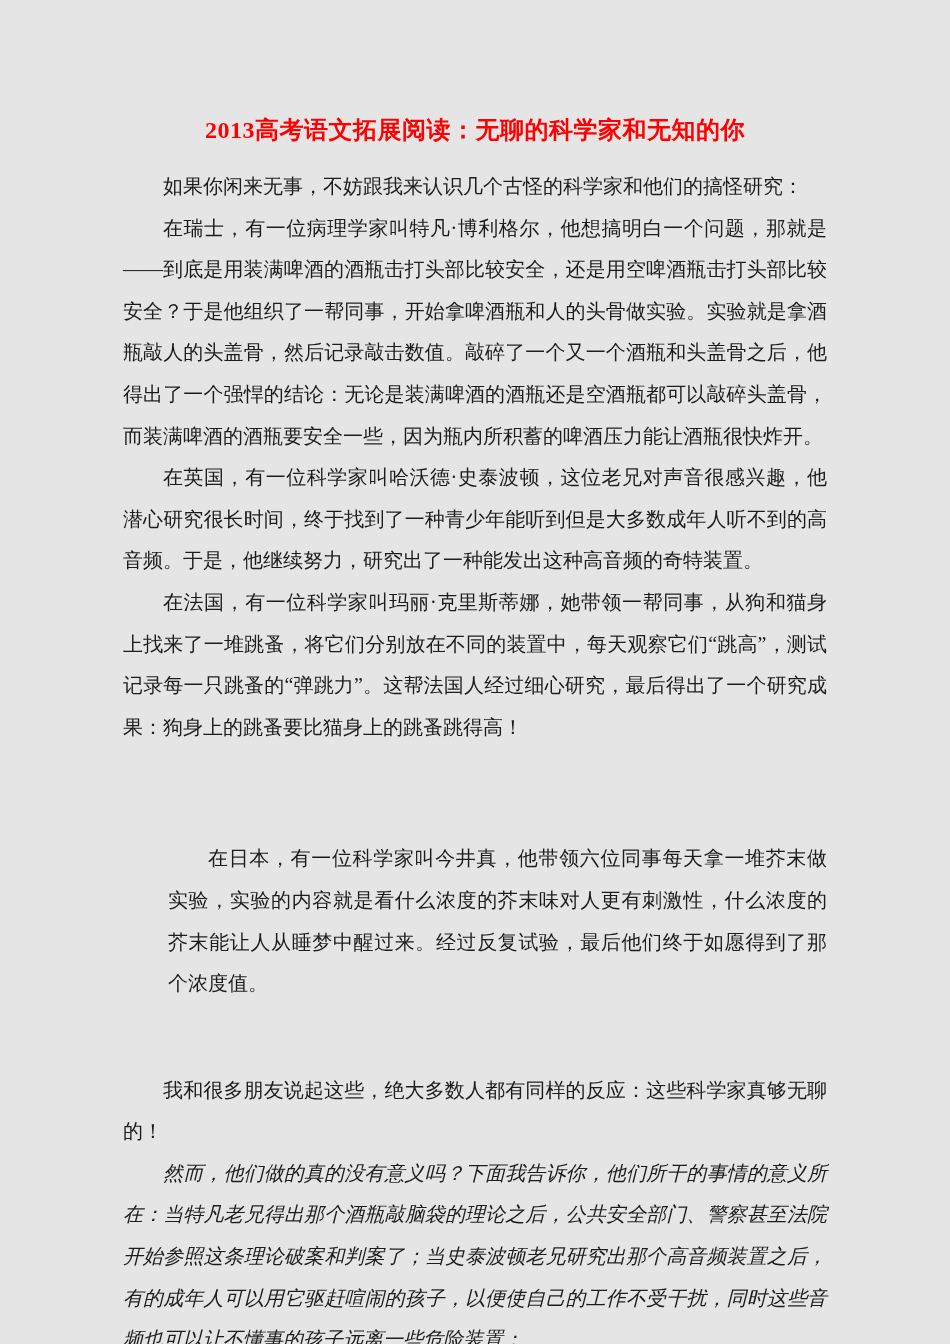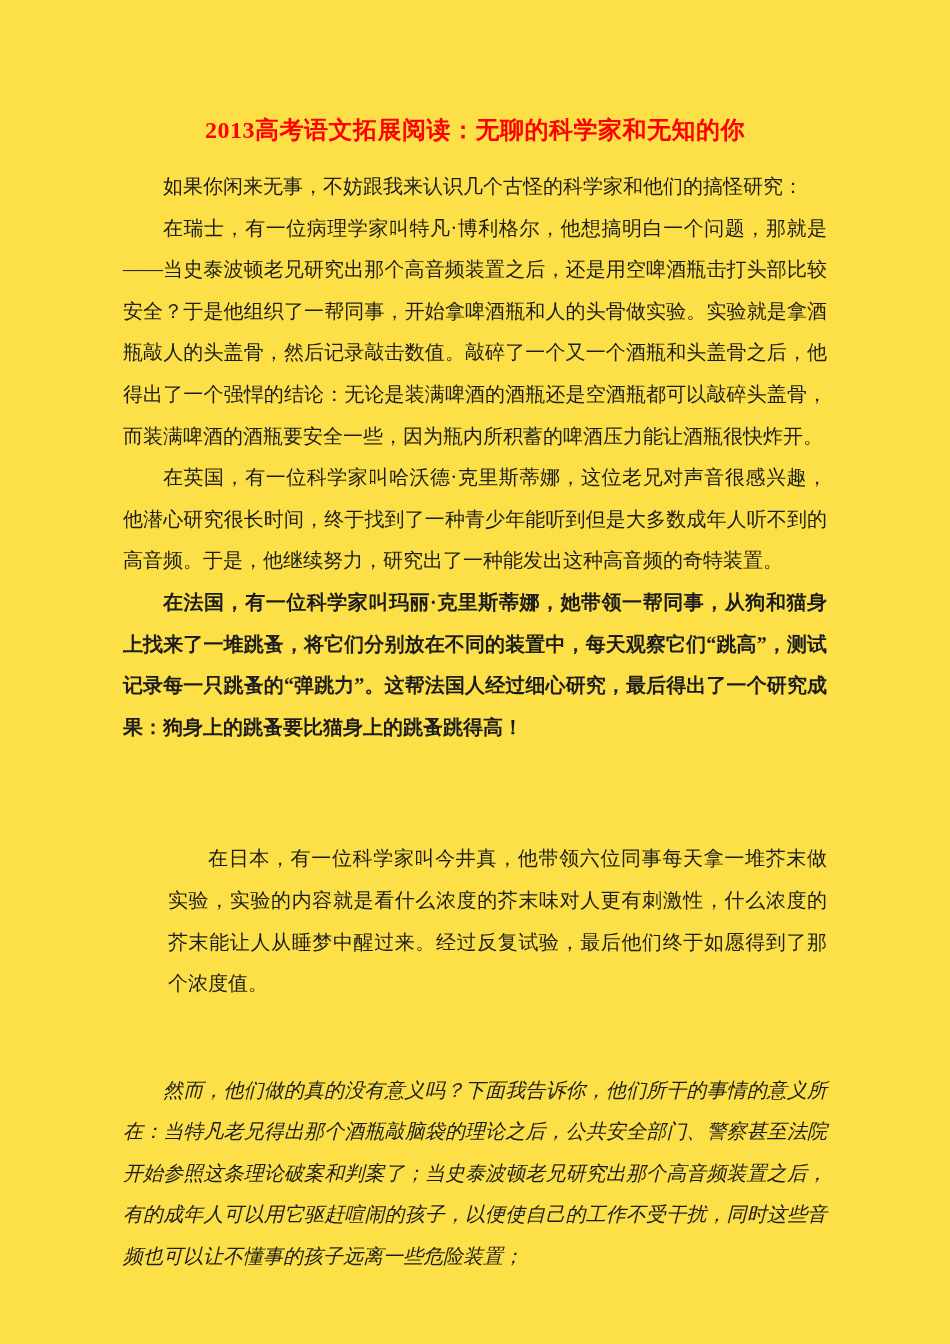--- a/index.html
+++ b/index.html
@@ -11,21 +11,21 @@
     width: 950px;
     height: 1344px;
     overflow: hidden;
     font-family: "Liberation Serif", "DejaVu Serif", serif;
   }
   .page {
     box-sizing: border-box;
     width: 950px;
     height: 1344px;
     padding: 114px 123px 0 123px;
-    background: #fde047;
+    background: #e5e5e5;
   }
   .doc-title {
     margin: 0 0 20px 0;
     font-size: 24px;
     line-height: 32px;
     font-weight: bold;
     text-align: center;
     color: #ff0000;
     letter-spacing: 0.5px;
   }
@@ -43,25 +43,26 @@
   .gap-2 { height: 65px; }
 </style>
 </head>
 <body>
 
 <div class="page">
   <h1 class="doc-title" style="color: rgb(255, 0, 0);">2013高考语文拓展阅读：无聊的科学家和无知的你</h1>
 
   <div class="body-text">
     <p style="color: rgb(28, 28, 28);">如果你闲来无事，不妨跟我来认识几个古怪的科学家和他们的搞怪研究：</p>
-    <p style="color: rgb(28, 28, 28);">在瑞士，有一位病理学家叫特凡·博利格尔，他想搞明白一个问题，那就是——当史泰波顿老兄研究出那个高音频装置之后，还是用空啤酒瓶击打头部比较安全？于是他组织了一帮同事，开始拿啤酒瓶和人的头骨做实验。实验就是拿酒瓶敲人的头盖骨，然后记录敲击数值。敲碎了一个又一个酒瓶和头盖骨之后，他得出了一个强悍的结论：无论是装满啤酒的酒瓶还是空酒瓶都可以敲碎头盖骨，而装满啤酒的酒瓶要安全一些，因为瓶内所积蓄的啤酒压力能让酒瓶很快炸开。</p>
-    <p style="color: rgb(28, 28, 28);">在英国，有一位科学家叫哈沃德·克里斯蒂娜，这位老兄对声音很感兴趣，他潜心研究很长时间，终于找到了一种青少年能听到但是大多数成年人听不到的高音频。于是，他继续努力，研究出了一种能发出这种高音频的奇特装置。</p>
-    <p style="color: rgb(28, 28, 28); font-weight: bold;">在法国，有一位科学家叫玛丽·克里斯蒂娜，她带领一帮同事，从狗和猫身上找来了一堆跳蚤，将它们分别放在不同的装置中，每天观察它们“跳高”，测试记录每一只跳蚤的“弹跳力”。这帮法国人经过细心研究，最后得出了一个研究成果：狗身上的跳蚤要比猫身上的跳蚤跳得高！</p>
+    <p style="color: rgb(28, 28, 28);">在瑞士，有一位病理学家叫特凡·博利格尔，他想搞明白一个问题，那就是——到底是用装满啤酒的酒瓶击打头部比较安全，还是用空啤酒瓶击打头部比较安全？于是他组织了一帮同事，开始拿啤酒瓶和人的头骨做实验。实验就是拿酒瓶敲人的头盖骨，然后记录敲击数值。敲碎了一个又一个酒瓶和头盖骨之后，他得出了一个强悍的结论：无论是装满啤酒的酒瓶还是空酒瓶都可以敲碎头盖骨，而装满啤酒的酒瓶要安全一些，因为瓶内所积蓄的啤酒压力能让酒瓶很快炸开。</p>
+    <p style="color: rgb(28, 28, 28);">在英国，有一位科学家叫哈沃德·史泰波顿，这位老兄对声音很感兴趣，他潜心研究很长时间，终于找到了一种青少年能听到但是大多数成年人听不到的高音频。于是，他继续努力，研究出了一种能发出这种高音频的奇特装置。</p>
+    <p style="color: rgb(28, 28, 28);">在法国，有一位科学家叫玛丽·克里斯蒂娜，她带领一帮同事，从狗和猫身上找来了一堆跳蚤，将它们分别放在不同的装置中，每天观察它们“跳高”，测试记录每一只跳蚤的“弹跳力”。这帮法国人经过细心研究，最后得出了一个研究成果：狗身上的跳蚤要比猫身上的跳蚤跳得高！</p>
 
     <div class="gap-1"></div>
 
     <p style="color: rgb(28, 28, 28); margin-left: 45px;">在日本，有一位科学家叫今井真，他带领六位同事每天拿一堆芥末做实验，实验的内容就是看什么浓度的芥末味对人更有刺激性，什么浓度的芥末能让人从睡梦中醒过来。经过反复试验，最后他们终于如愿得到了那个浓度值。</p>
 
     <div class="gap-2"></div>
 
+    <p style="color: rgb(28, 28, 28);">我和很多朋友说起这些，绝大多数人都有同样的反应：这些科学家真够无聊的！</p>
     <p style="color: rgb(28, 28, 28); font-style: italic;">然而，他们做的真的没有意义吗？下面我告诉你，他们所干的事情的意义所在：当特凡老兄得出那个酒瓶敲脑袋的理论之后，公共安全部门、警察甚至法院开始参照这条理论破案和判案了；当史泰波顿老兄研究出那个高音频装置之后，有的成年人可以用它驱赶喧闹的孩子，以便使自己的工作不受干扰，同时这些音频也可以让不懂事的孩子远离一些危险装置；</p>
   </div>
 </div>
 
 </body></html>

